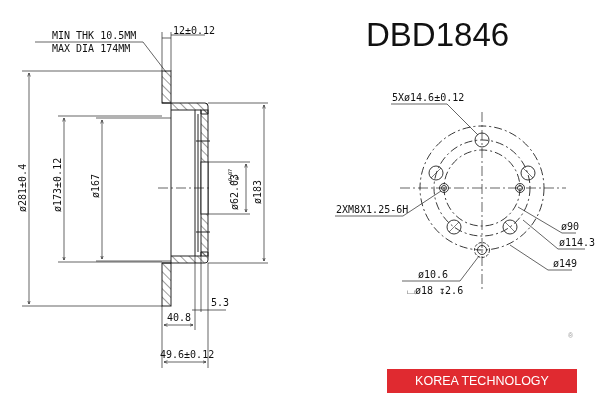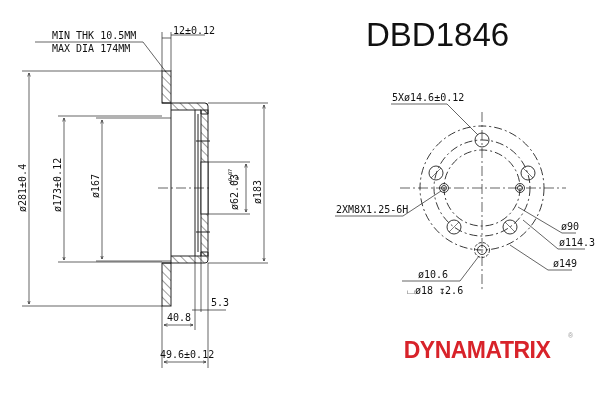--- a/index.html
+++ b/index.html
@@ -149,15 +149,15 @@
     <text class="dim" x="336" y="213">2XM8X1.25-6H</text>
     <text class="dim" x="561" y="230">ø90</text>
     <text class="dim" x="559" y="246">ø114.3</text>
     <text class="dim" x="553" y="267">ø149</text>
     <text class="dim" x="418" y="278">ø10.6</text>
     <text class="dim" x="407" y="294">⌴ø18 ↧2.6</text>
   </g>
 </svg>
 
 <div class="logo-box">
-  <div class="logo-word">DYNAMATRIX</div>
   <div class="logo-reg">®</div>
+  <div class="logo-band">KOREA TECHNOLOGY</div>
 </div>
 
 </body></html>

